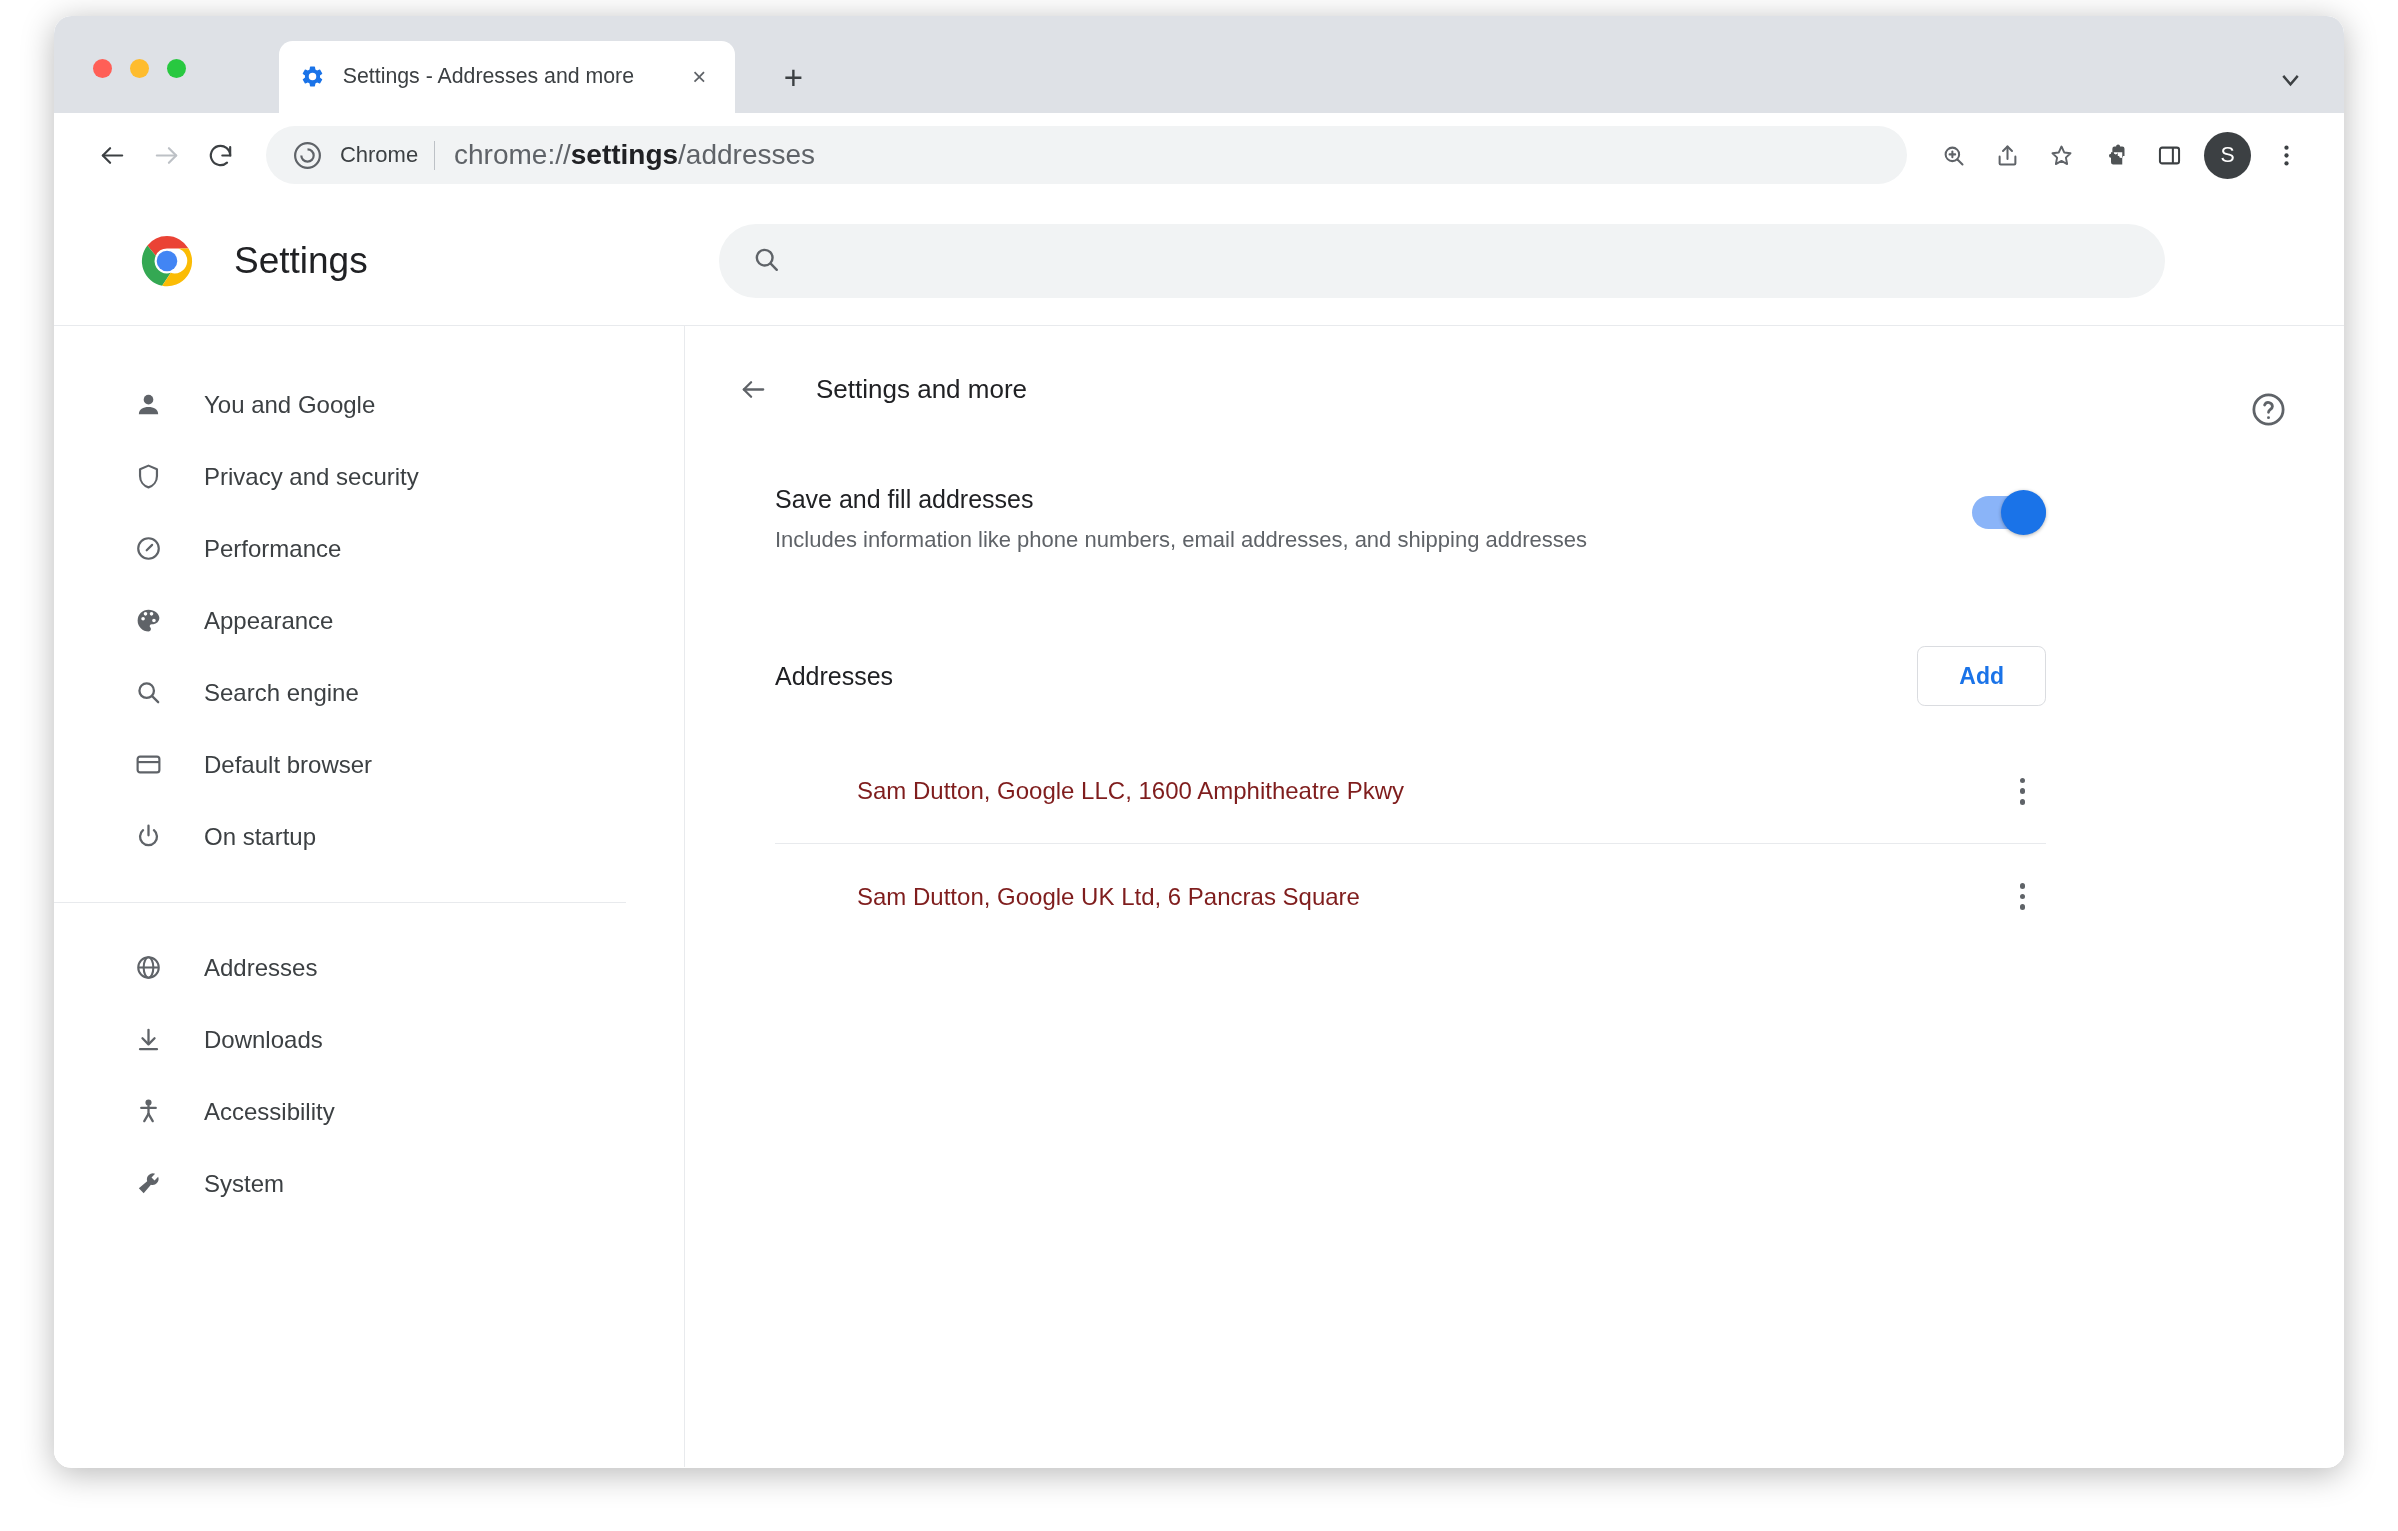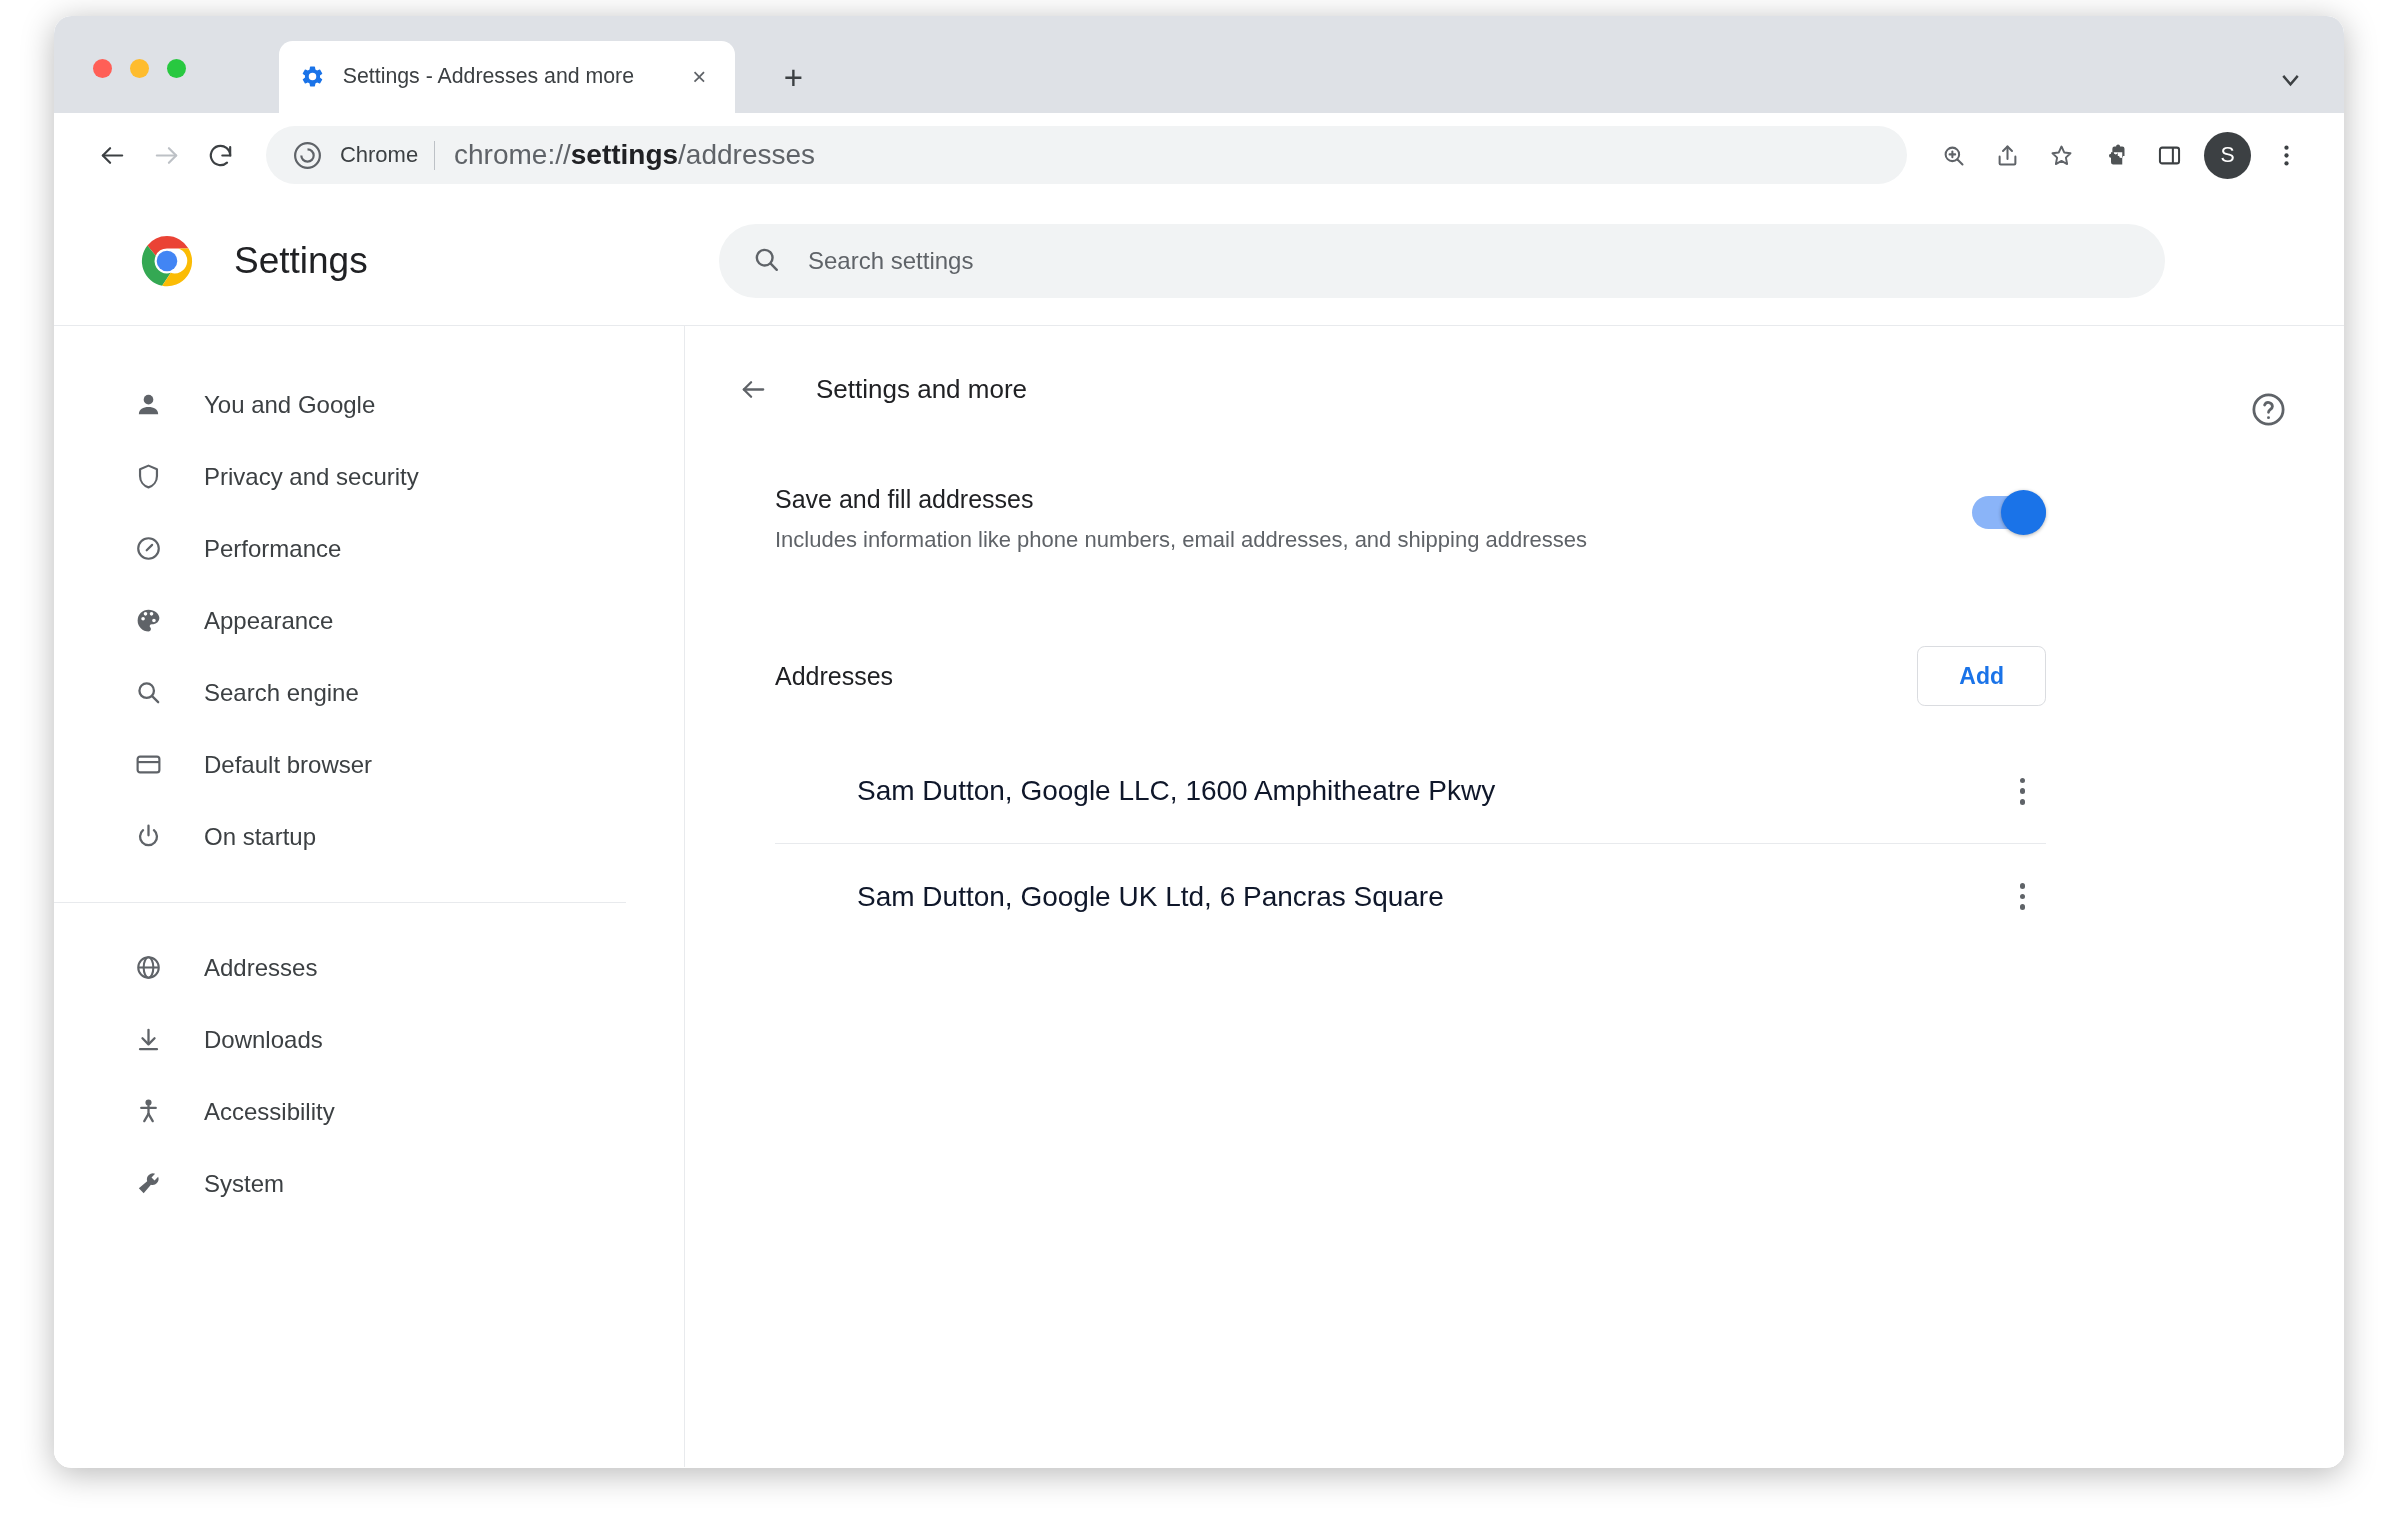--- a/index.html
+++ b/index.html
@@ -250,21 +250,21 @@
   }
 
   .address-list { padding: 33px 56px 0 45px; }
   .address-row {
     display: flex; align-items: center;
     height: 105px;
     padding-left: 82px;
     border-bottom: 1px solid #e8eaed;
   }
   .address-row:last-child { border-bottom: none; }
-  .address-text { flex: 1; font-size: 28px; color: #0f172a; }
+  .address-text { flex: 1; font-size: 24px; color: #7f1d1d; }
   .kebab {
     width: 47px; height: 47px;
     display: flex; flex-direction: column; align-items: center; justify-content: center;
     gap: 4.9px;
   }
   .kebab i { width: 5.8px; height: 5.8px; border-radius: 50%; background: #5f6368; display: block; }
 </style>
 </head>
 <body>
 
@@ -381,21 +381,20 @@
       </svg>
     </span>
     <span class="settings-title">Settings</span>
     <div class="search-box">
       <span class="search-icon">
         <svg viewBox="0 0 24 24" width="29" height="29" fill="none" stroke="#5f6368" stroke-width="2" stroke-linecap="round">
           <circle cx="10.5" cy="10.5" r="6.5"></circle>
             <line x1="15.5" y1="15.5" x2="20.5" y2="20.5"></line>
         </svg>
       </span>
-      <input class="search-input" type="text" placeholder="Search settings" style="">
     </div>
   </div>
 
   <div class="settings-body">
 
     <nav class="sidebar">
 
       <div class="nav-item">
         <span class="nav-icon">
           <svg viewBox="0 0 24 24" width="29" height="29" fill="#5f6368">

